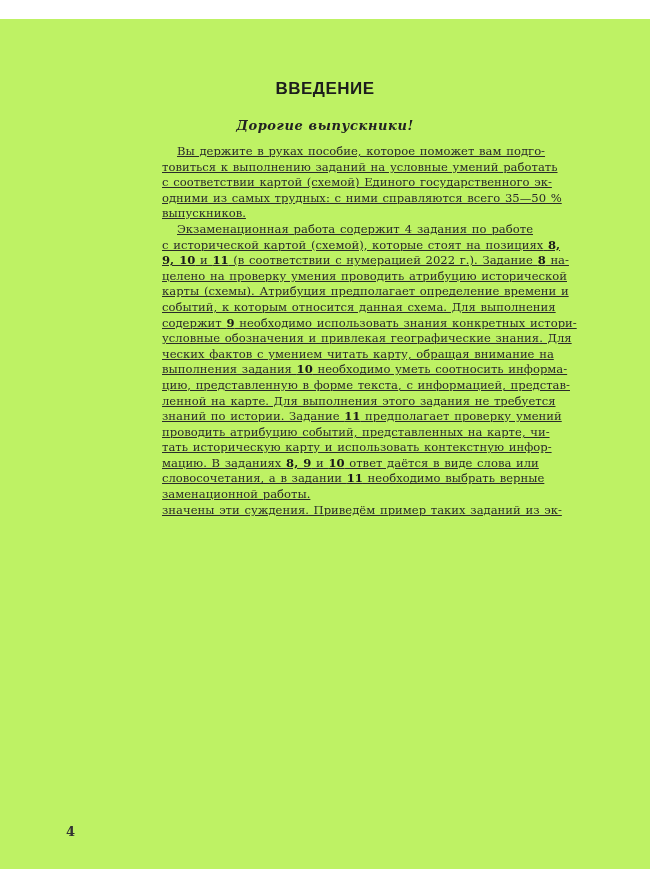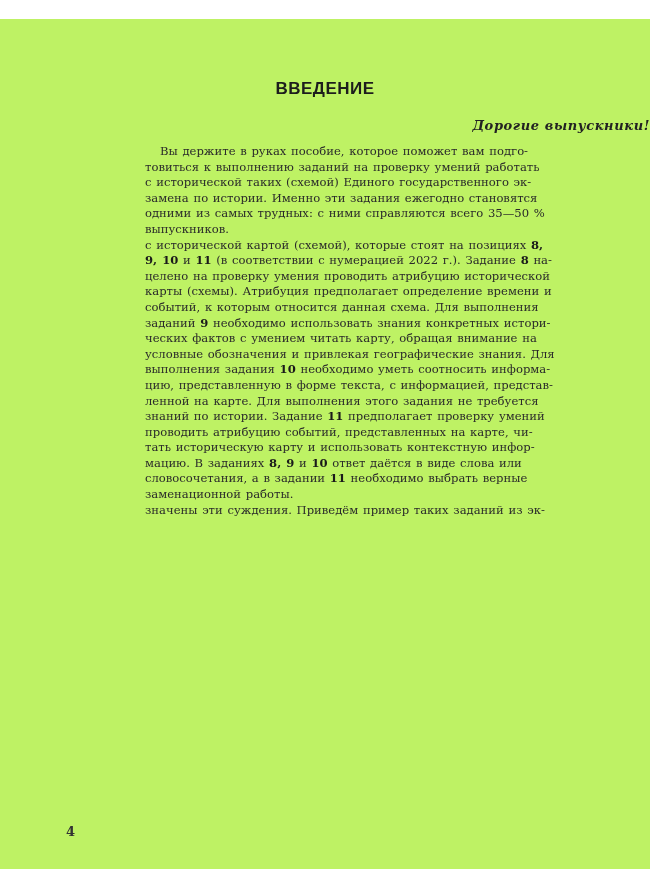--- a/index.html
+++ b/index.html
@@ -4,28 +4,28 @@
   <style>
     html, body { margin: 0; padding: 0; background: #ffffff; }
     body { width: 650px; height: 869px; position: relative; overflow: hidden; }
     .page { position: absolute; left: 0; top: 0; width: 650px; height: 869px; background: #bef264; margin-top: 19px; }
     .title {
       position: absolute; left: 0; width: 650px; top: 60px; text-align: center;
       font-family: "Liberation Sans", "DejaVu Sans", sans-serif;
       font-weight: bold; font-size: 17px; letter-spacing: 0.5px; color: #1d1d1d;
     }
     .greeting {
-      position: absolute; left: 0; width: 650px; top: 99px; text-align: right;
+      position: absolute; left: 0; width: 650px; top: 99px; text-align: center;
       font-family: "DejaVu Serif", "Liberation Serif", serif;
       font-style: italic; font-weight: bold; font-size: 13px; letter-spacing: 0.6px; color: #222;
     }
     .body-text {
-      position: absolute; left: 145px; top: 125px; width: 371px;
+      position: absolute; left: 162px; top: 125px; width: 371px;
       font-family: "DejaVu Serif", "Liberation Serif", serif;
-      font-size: 11.6px; line-height: 15.6px; color: #2a2a2a;
+      font-size: 11.6px; line-height: 15.6px; color: #2a2a2a; text-decoration: underline;
     }
     .line {
       display: block; white-space: nowrap; text-align: justify; text-align-last: justify;
       word-spacing: 1px;
     }
     .line.last { text-align-last: left; }
     .line.indent { padding-left: 15px; }
     .b { font-weight: bold; color: #1a1a1a; }
     .page-number {
       position: absolute; left: 66px; top: 805px;
@@ -36,36 +36,36 @@
 </head>
 <body>
 
 <div class="page">
   <div class="title">ВВЕДЕНИЕ</div>
   <div class="greeting">Дорогие выпускники!</div>
 
   <div class="body-text">
     <div>
       <span class="line indent">Вы держите в руках пособие, которое поможет вам подго-</span>
-      <span class="line">товиться к выполнению заданий на проверку умений работать</span>
-      <span class="line">с исторической таких (схемой) Единого государственного эк-</span>
-      <span class="line">замена по истории. Именно эти задания ежегодно становятся</span>
+      <span class="line">товиться к выполнению заданий на условные умений работать</span>
+      <span class="line">с соответствии картой (схемой) Единого государственного эк-</span>
       <span class="line">одними из самых трудных: с ними справляются всего 35—50 %</span>
       <span class="line last">выпускников.</span>
     </div>
 
     <div>
+      <span class="line indent">Экзаменационная работа содержит 4 задания по работе</span>
       <span class="line"><span>с исторической картой (схемой), которые стоят на позициях</span> <span class="b">8,</span></span>
       <span class="line"><span class="b">9, 10</span><span> и </span><span class="b">11</span><span> (в соответствии с нумерацией 2022 г.). Задание </span><span class="b">8</span><span> на-</span></span>
       <span class="line">целено на проверку умения проводить атрибуцию исторической</span>
       <span class="line">карты (схемы). Атрибуция предполагает определение времени и</span>
       <span class="line">событий, к которым относится данная схема. Для выполнения</span>
-      <span class="line"><span>заданий </span><span class="b">9</span><span> необходимо использовать знания конкретных истори-</span></span>
+      <span class="line"><span>содержит </span><span class="b">9</span><span> необходимо использовать знания конкретных истори-</span></span>
+      <span class="line">условные обозначения и привлекая географические знания. Для</span>
       <span class="line">ческих фактов с умением читать карту, обращая внимание на</span>
-      <span class="line">условные обозначения и привлекая географические знания. Для</span>
       <span class="line"><span>выполнения задания </span><span class="b">10</span><span> необходимо уметь соотносить информа-</span></span>
       <span class="line">цию, представленную в форме текста, с информацией, представ-</span>
       <span class="line">ленной на карте. Для выполнения этого задания не требуется</span>
       <span class="line"><span>знаний по истории. Задание </span><span class="b">11</span><span> предполагает проверку умений</span></span>
       <span class="line">проводить атрибуцию событий, представленных на карте, чи-</span>
       <span class="line">тать историческую карту и использовать контекстную инфор-</span>
       <span class="line"><span>мацию. В заданиях </span><span class="b">8, 9</span><span> и </span><span class="b">10</span><span> ответ даётся в виде слова или</span></span>
       <span class="line"><span>словосочетания, а в задании </span><span class="b">11</span><span> необходимо выбрать верные</span></span>
       <span class="line last">заменационной работы.</span>
       <span class="line">значены эти суждения. Приведём пример таких заданий из эк-</span>

